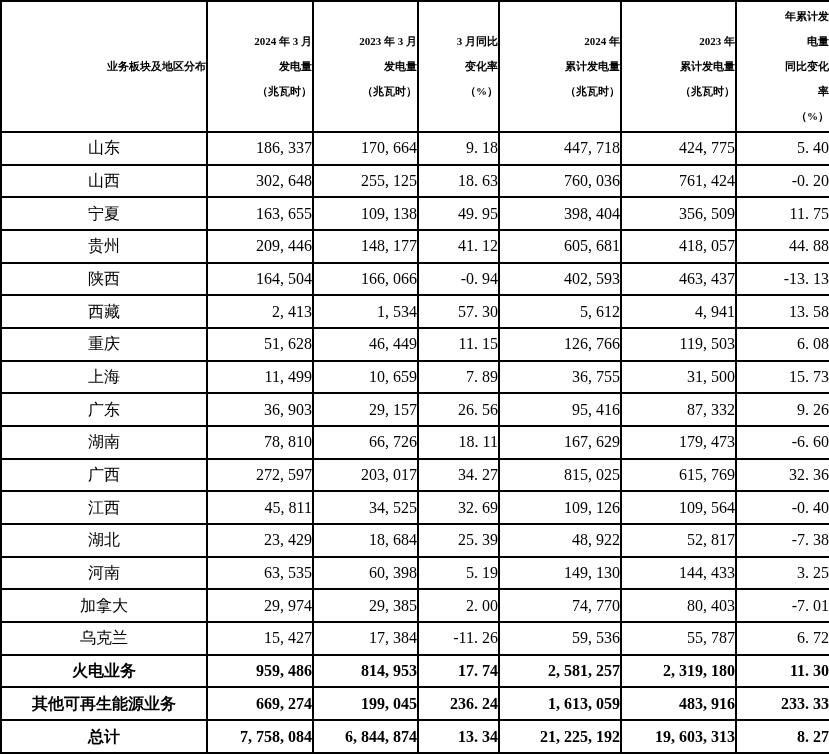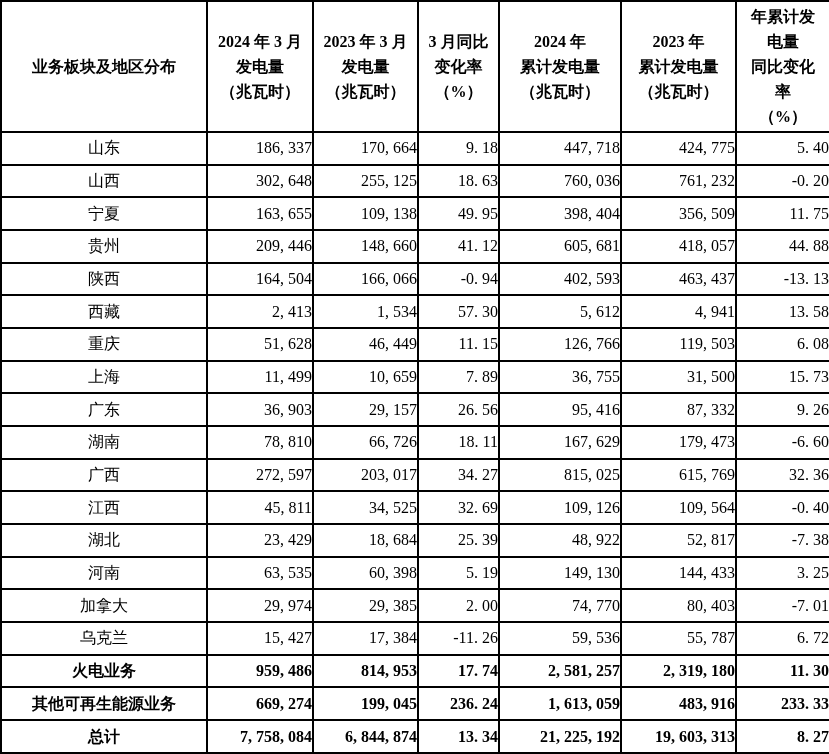--- a/index.html
+++ b/index.html
@@ -25,23 +25,23 @@
   table.power-table td {
     border: 2px solid #000000;
     padding: 0;
     overflow: hidden;
   }
   table.power-table thead tr {
     height: 131px;
   }
   table.power-table th {
     font-weight: bold;
-    font-size: 16px;
+    font-size: 11px;
     line-height: 25px;
-    text-align: center;
+    text-align: right;
     vertical-align: middle;
     white-space: pre-line;
   }
   table.power-table tbody tr {
     height: 28px;
     padding-left: 36px;
   }
   table.power-table td {
     font-size: 16px;
     line-height: 26px;
@@ -106,36 +106,36 @@
         <td class="cell-num">447, 718</td>
         <td class="cell-num">424, 775</td>
         <td class="cell-num">5. 40</td>
       </tr>
       <tr>
         <td class="cell-label">山西</td>
         <td class="cell-num">302, 648</td>
         <td class="cell-num">255, 125</td>
         <td class="cell-num">18. 63</td>
         <td class="cell-num">760, 036</td>
-        <td class="cell-num">761, 232</td>
+        <td class="cell-num">761, 424</td>
         <td class="cell-num">-0. 20</td>
       </tr>
       <tr>
         <td class="cell-label">宁夏</td>
         <td class="cell-num">163, 655</td>
         <td class="cell-num">109, 138</td>
         <td class="cell-num">49. 95</td>
         <td class="cell-num">398, 404</td>
         <td class="cell-num">356, 509</td>
         <td class="cell-num">11. 75</td>
       </tr>
       <tr>
         <td class="cell-label">贵州</td>
         <td class="cell-num">209, 446</td>
-        <td class="cell-num">148, 660</td>
+        <td class="cell-num">148, 177</td>
         <td class="cell-num">41. 12</td>
         <td class="cell-num">605, 681</td>
         <td class="cell-num">418, 057</td>
         <td class="cell-num">44. 88</td>
       </tr>
       <tr>
         <td class="cell-label">陕西</td>
         <td class="cell-num">164, 504</td>
         <td class="cell-num">166, 066</td>
         <td class="cell-num">-0. 94</td>

